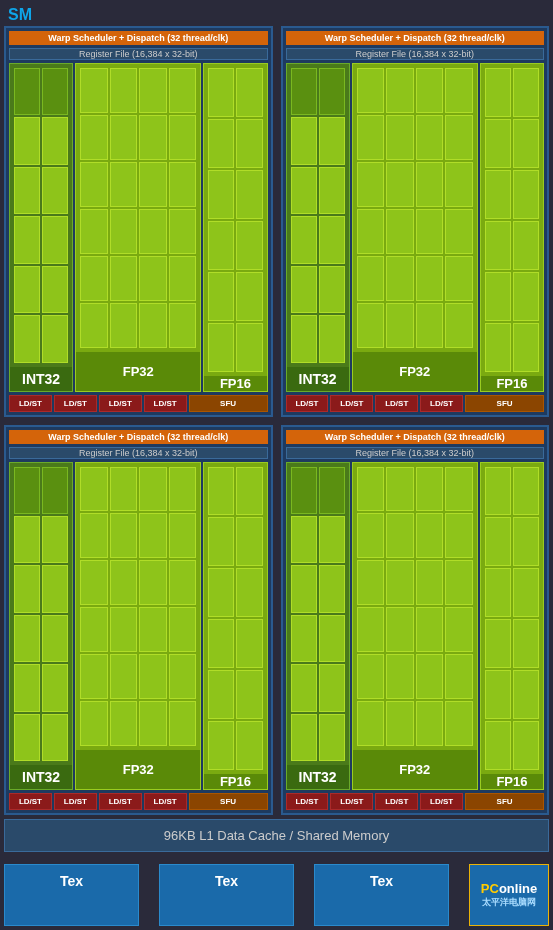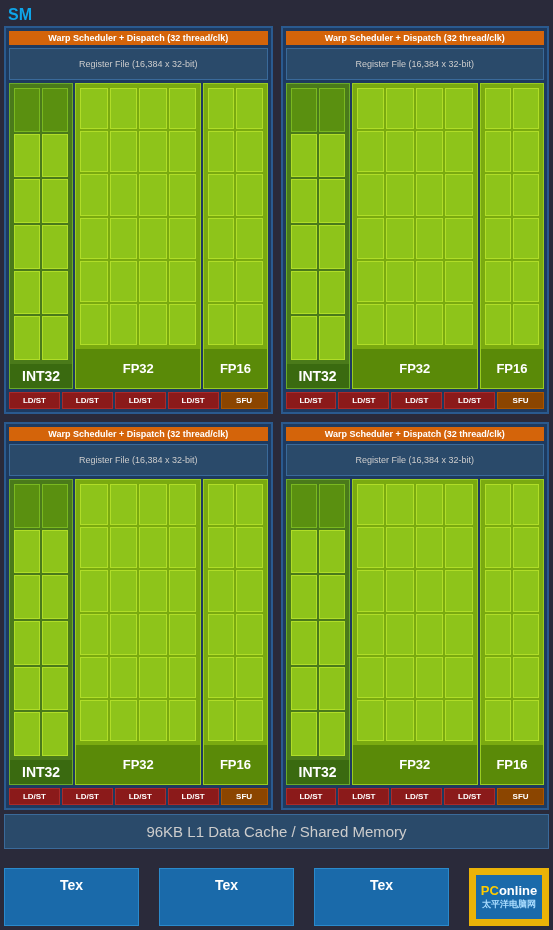--- a/index.html
+++ b/index.html
@@ -52,21 +52,21 @@
       text-align: center;
       padding: 2px 4px;
       margin-bottom: 3px;
     }
 
     .register-file {
       background: #2a4a6a;
       color: #ccc;
       font-size: 9px;
       text-align: center;
-      padding: 10px;
+      padding: 0;
       margin-bottom: 3px;
       border: 1px solid #3a6a9a;
     }
 
     .compute-units {
       display: flex;
       flex: 1;
       gap: 2px;
       margin-bottom: 3px;
     }
@@ -111,21 +111,21 @@
       display: flex;
       flex-direction: column;
       flex: 1;
     }
 
     .fp16-label {
       color: white;
       font-size: 13px;
       font-weight: bold;
       text-align: center;
-      padding: 12px 2px;
+      padding: 0 2px;
       background: #5a8a08;
     }
 
     .bottom-units {
       display: flex;
       gap: 2px;
       align-items: center;
     }
 
     .ldst-btn {
@@ -138,32 +138,32 @@
       flex: 1;
       border: 1px solid #aa2a2a;
     }
 
     .sfu-btn {
       background: #8b4500;
       color: white;
       font-size: 8px;
       font-weight: bold;
       text-align: center;
-      padding: 3px 0;
+      padding: 3px 20px;
       flex: 1;
       border: 1px solid #aa5500;
     }
 
     .l1-cache {
       background: #2a4a6a;
       color: #ccc;
-      font-size: 15px;
+      font-size: 13px;
       text-align: center;
       padding: 8px;
-      margin-bottom: 19px;
+      margin-bottom: 12px;
       border: 1px solid #3a6a9a;
     }
 
     .tex-row {
       display: flex;
       gap: 20px;
     }
 
     .tex-btn {
       background: #1a6aaa;
@@ -175,22 +175,22 @@
       flex: 1;
       border: 1px solid #2a8acc;
     }
 
     .pconline-badge {
       background: #1a6aaa;
       color: #ffcc00;
       font-size: 11px;
       font-weight: bold;
       text-align: center;
-      padding: 8px 4px;
-      border: 7px solid #eab308;
+      padding: 16px 4px;
+      border: 1px solid #eab308;
       min-width: 80px;
     }
 
     
     .inner-grid-int {
       display: grid;
       grid-template-columns: 1fr 1fr;
       grid-template-rows: repeat(6, 1fr);
       gap: 2px;
       padding: 4px;

